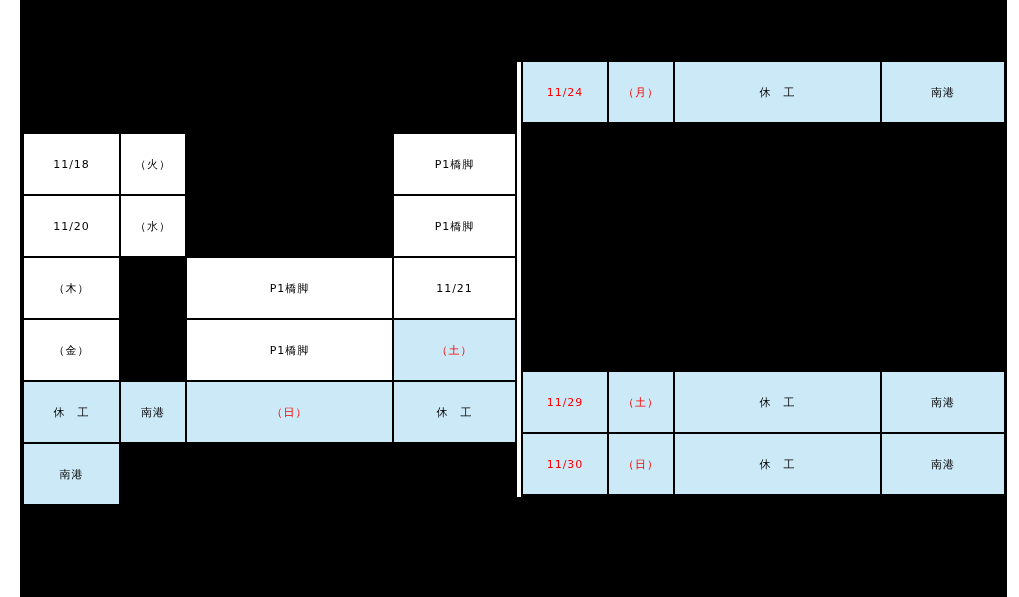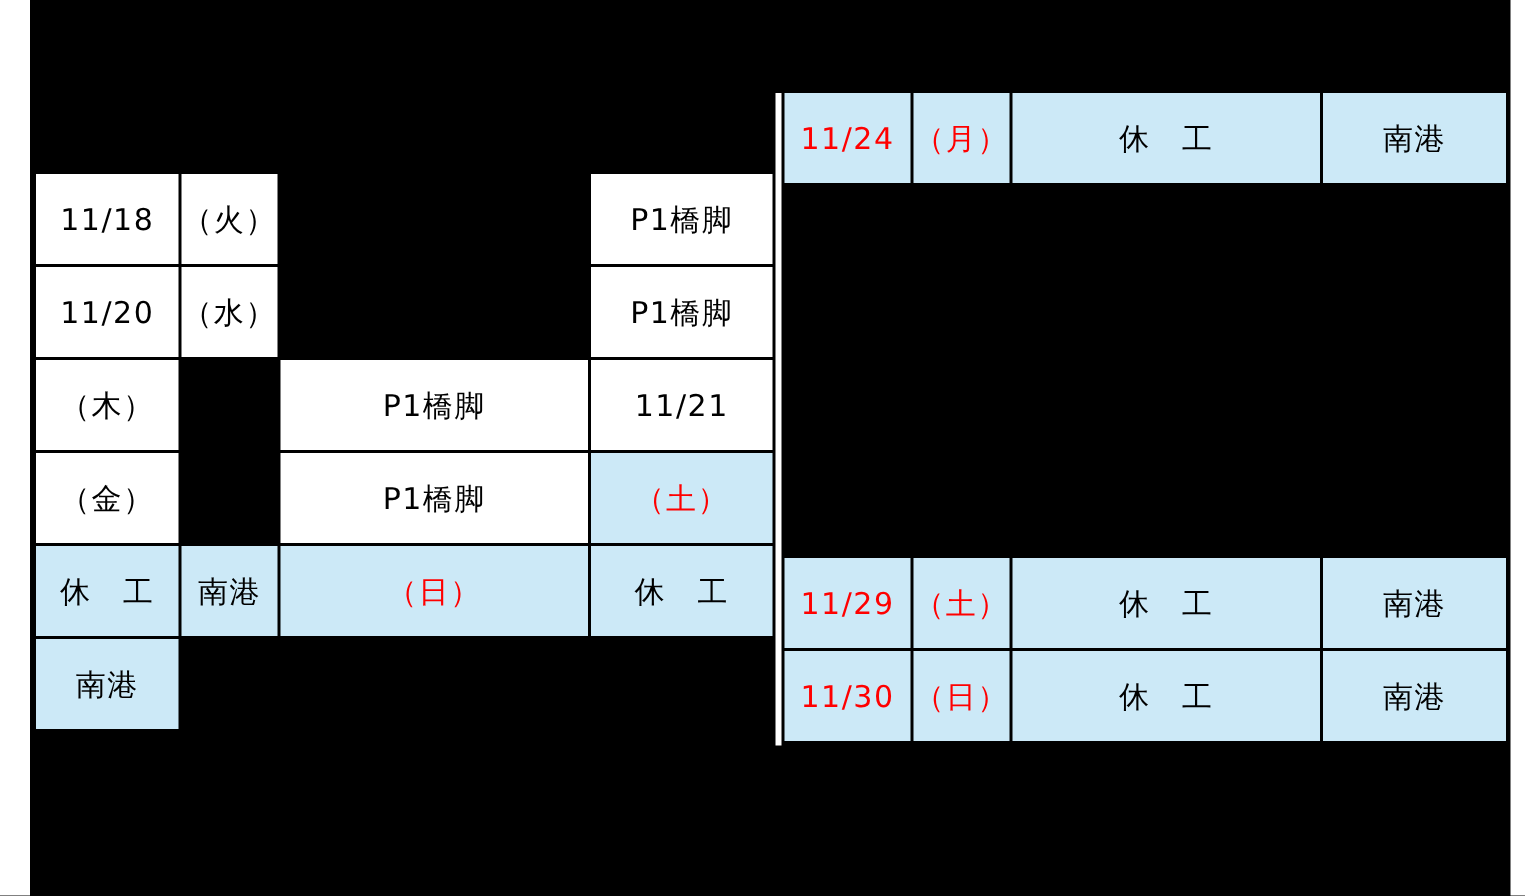--- a/index.html
+++ b/index.html
@@ -15,32 +15,32 @@
   #margin-right { left:1007px; top:0;   width:12px; height:597px; }
   #separator    { left:517px; top:62px; width:4px;  height:435px; }
 
   .table {
     position:absolute;
     display:grid;
     gap:2px;
     background:#000000;
   }
   #week1 {
-    left:24px; top:116px;
+    left:24px; top:134px;
     grid-template-columns:95px 64px 205px 121px;
     grid-template-rows:repeat(6,60px);
   }
   #week2 {
     left:523px; top:62px;
     grid-template-columns:84px 64px 205px 122px;
     grid-template-rows:repeat(7,60px);
   }
   .c {
     display:flex; align-items:center; justify-content:center;
-    font-size:20px; color:#000000;
+    font-size:11px; color:#000000;
     letter-spacing:1px;
     white-space:pre;
   }
   .w { background:#ffffff; }           
   .b { background:#cce9f7; }           
   .k { background:#000000; }           
   .red { color:#ff0000; }
 </style>
 </head>
 <body>

